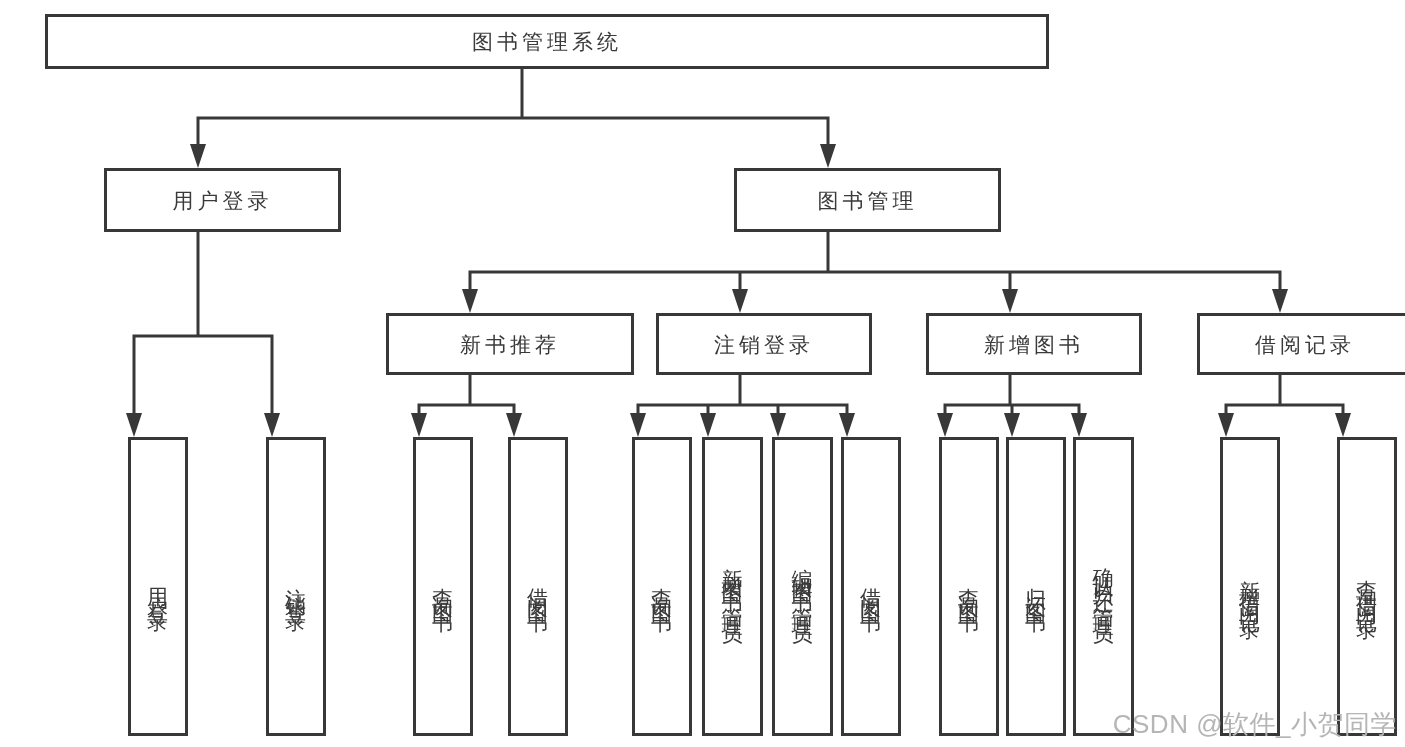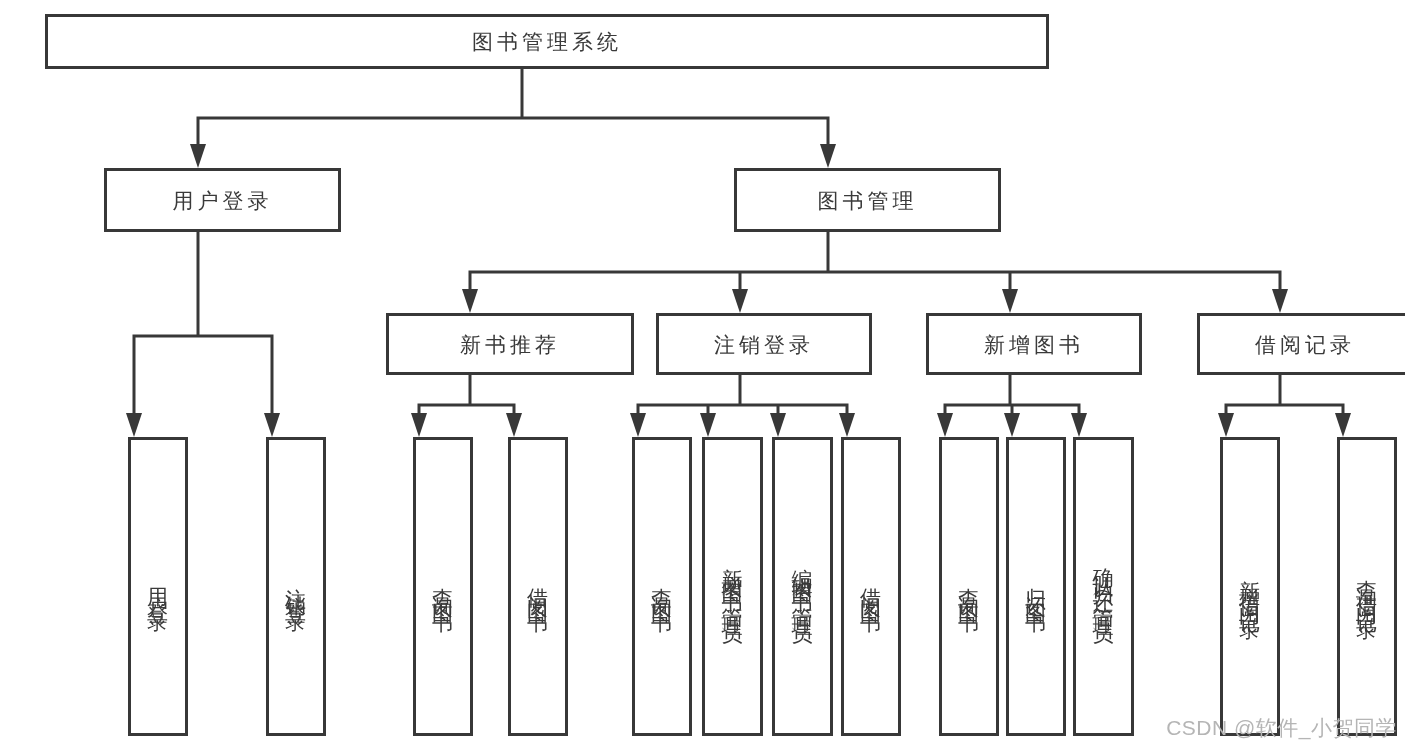--- a/index.html
+++ b/index.html
@@ -45,21 +45,21 @@
     writing-mode:vertical-rl;
     font-size:21px;
     letter-spacing:8px;
     line-height:1;
     white-space:nowrap;
   }
   .watermark{
     position:absolute;z-index:3;
     right:8px;bottom:5px;
     color:var(--wm);
-    font-size:21px;
+    font-size:26px;
     letter-spacing:0.5px;
     white-space:nowrap;
     text-align:right;
   }
 </style>
 </head>
 <body>
 
 <div class="stage">
 

